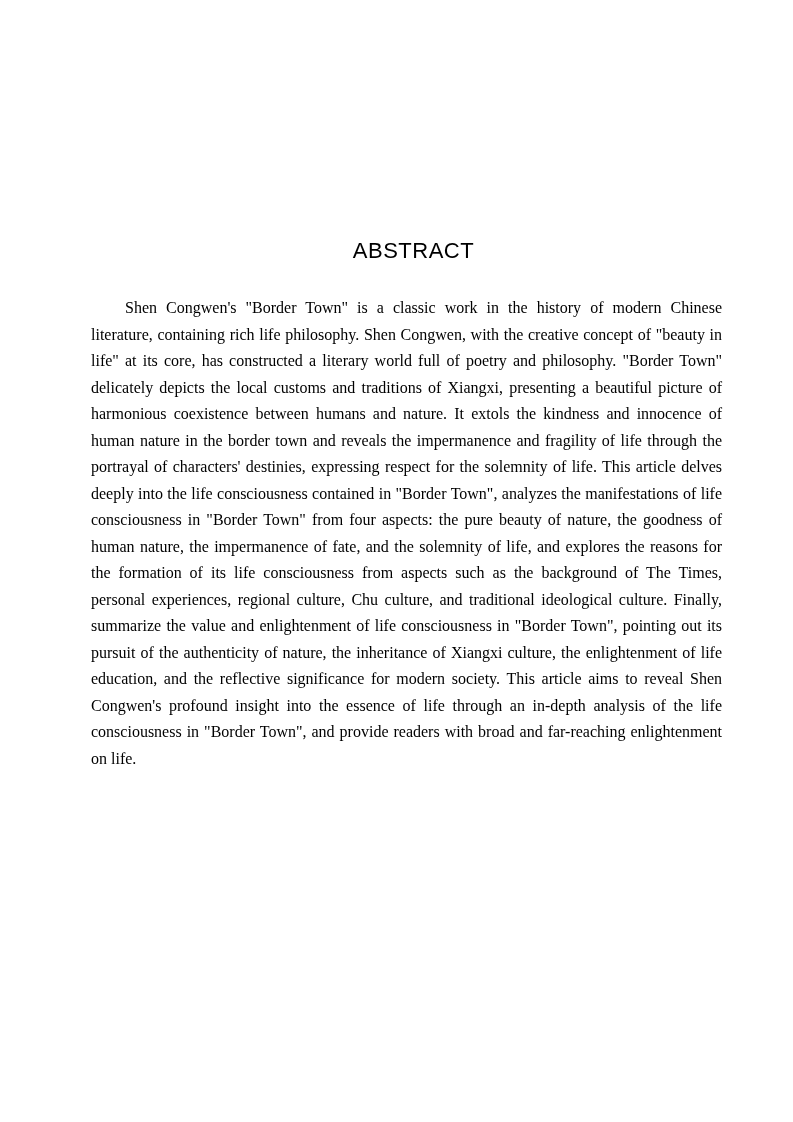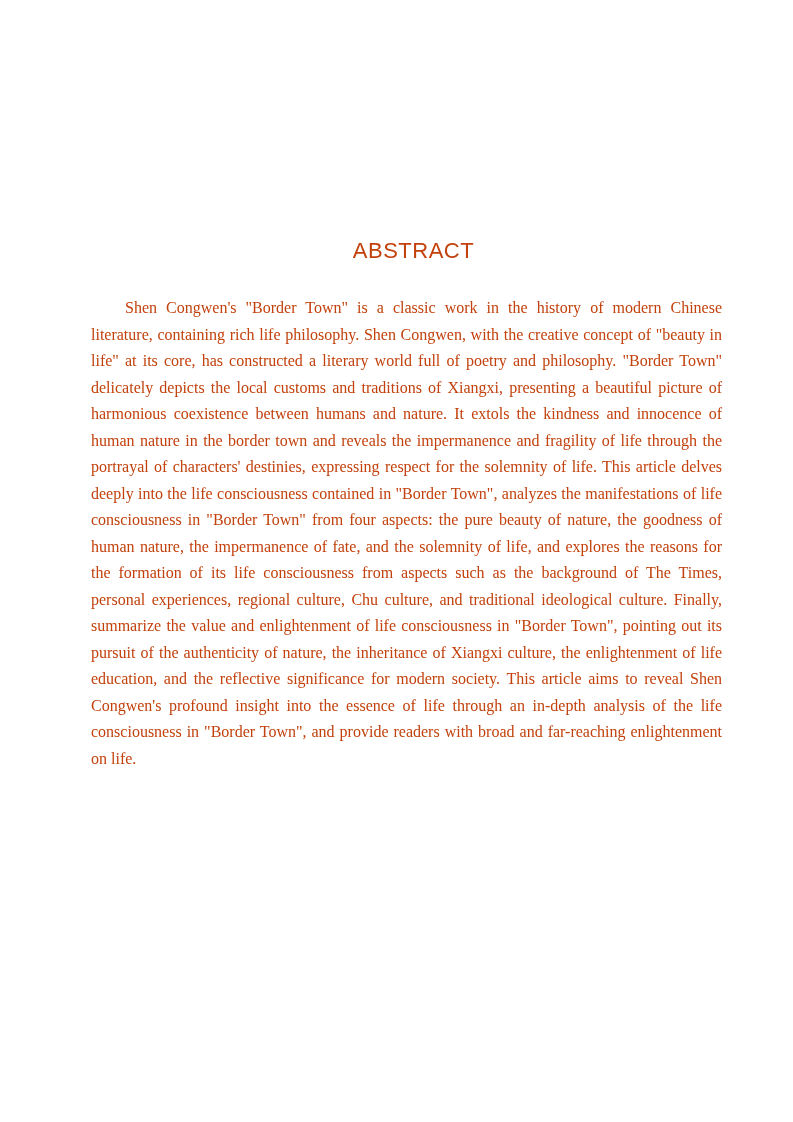--- a/index.html
+++ b/index.html
@@ -4,21 +4,21 @@
 <style>
   * { margin: 0; padding: 0; box-sizing: border-box; }
   html, body { background: #ffffff; }
   .page {
     position: relative;
     width: 793px;
     height: 1122px;
     margin: 0 auto;
     background: #ffffff;
     overflow: hidden;
-    color: #c2410c;
+    color: #000000;
   }
   .content {
     position: absolute;
     left: 91px;
     top: 0;
     width: 631px;
   }
   .doc-title {
     padding-top: 237px;
     font-family: "Liberation Sans", sans-serif;

